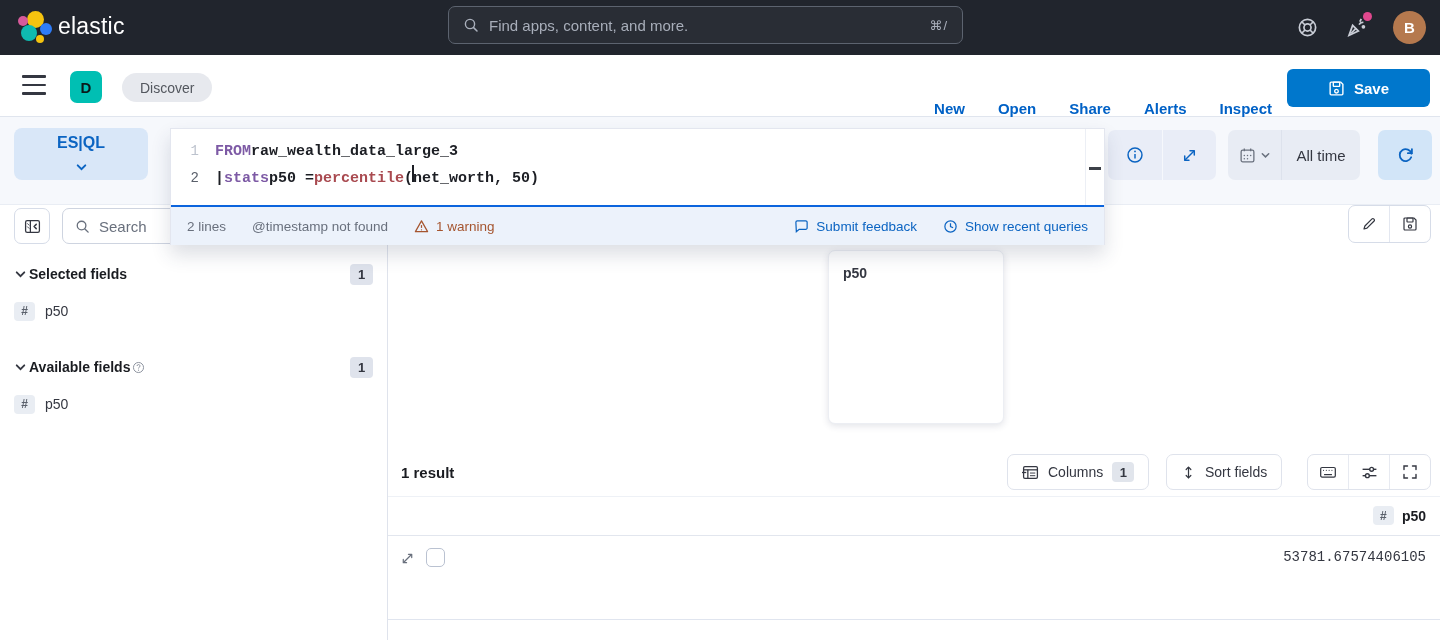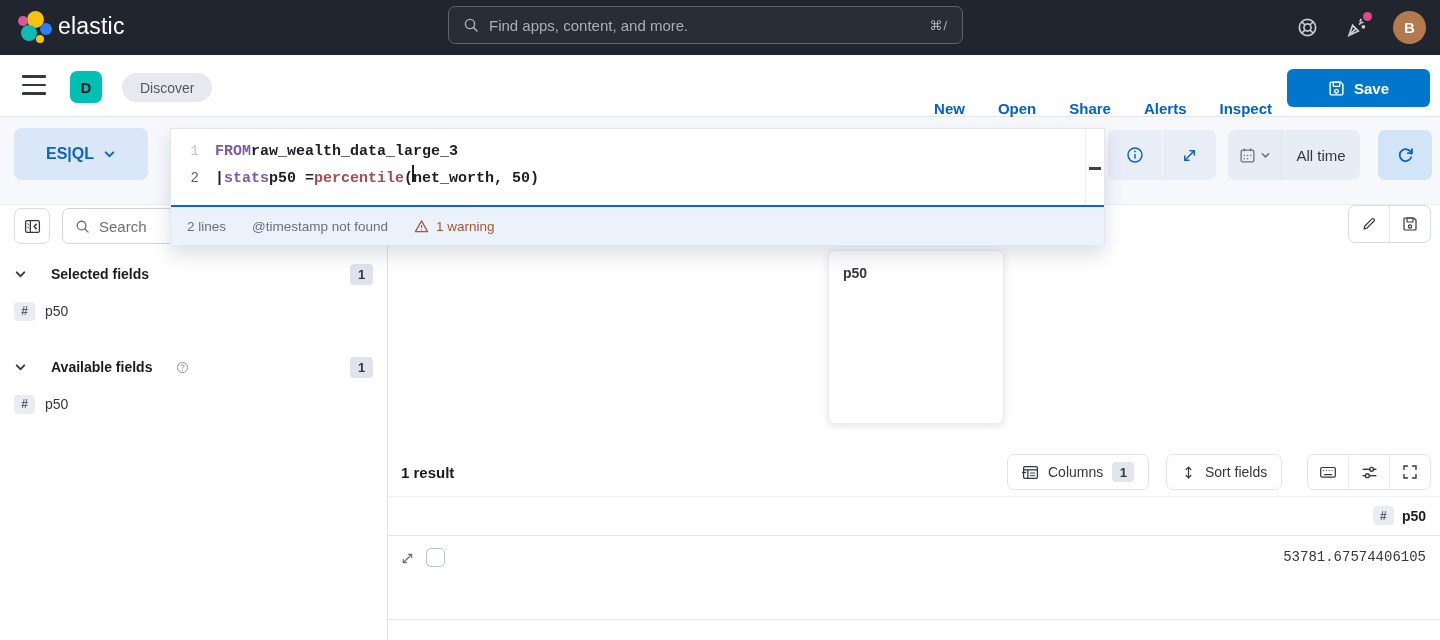--- a/index.html
+++ b/index.html
@@ -27,21 +27,21 @@
   .hamburger { position:absolute; left:22px; top:20px; width:24px; height:20px; display:flex; flex-direction:column; justify-content:space-between; background:none; border:none; cursor:pointer; }
   .hamburger span { display:block; height:2.6px; background:#343741; border-radius:1px; }
   .space-badge { position:absolute; left:70px; top:71px; width:32px; height:32px; border-radius:7px; background:#00bfb3; color:#0a1a1a; font-weight:bold; font-size:15px; display:flex; align-items:center; justify-content:center; border:none; cursor:pointer; }
   .breadcrumb { position:absolute; left:122px; top:73px; height:29px; padding:0 18px; border-radius:15px; background:#e7e9ee; color:#53575e; font-size:14px; display:flex; align-items:center; border:none; cursor:pointer; }
   .nav-links { position:absolute; right:168px; top:55px; height:62px; display:flex; align-items:flex-end; gap:33px; }
   .nav-links a { color:#0061c6; font-size:15px; font-weight:bold; text-decoration:none; cursor:pointer; }
   .save-btn { position:absolute; right:10px; top:69px; width:143px; height:38px; background:#0077cc; border:none; border-radius:6px; color:#fff; font-size:15px; font-weight:bold; display:flex; align-items:center; justify-content:center; gap:9px; cursor:pointer; }
 
   
   .query-region { position:absolute; left:0; top:117px; width:1440px; height:88px; background:#f6f8fc; border-bottom:1px solid #e9edf4; }
-  .esql-btn { position:absolute; left:14px; top:128px; width:134px; height:52px; background:#d9e7f8; border:none; border-radius:8px; color:#0b64c2; font-size:16px; font-weight:bold; display:flex; align-items:center; justify-content:center; gap:9px; cursor:pointer; }
+  .esql-btn { position:absolute; left:14px; top:128px; width:134px; height:52px; background:#d9e7f8; border:none; border-radius:8px; color:#0b64c2; font-size:16px; font-weight:bold; display:flex; align-items:center; justify-content:center; gap:9px; cursor:pointer;flex-direction:column; }
 
   .editor-panel { position:absolute; left:170px; top:128px; width:935px; background:#fff; border:1px solid #e3e6ef; border-bottom:none; box-shadow:0 10px 18px rgba(45,55,85,.16); z-index:5; }
   .code-area { position:relative; height:78px; padding-top:9px; border-bottom:2px solid #0b64dd; }
   .code-line { display:flex; height:27px; line-height:27px; font-family:"Liberation Mono","DejaVu Sans Mono",monospace; font-size:15px; font-weight:600; }
   .code-line .gut { width:44px; text-align:right; padding-right:16px; color:#bcc2cd; font-weight:normal; font-size:14px; }
   .code-line.active .gut { color:#5a606b; }
   .tok-d { color:#1c1e24; }
   .tok-kw { color:#7d5aa5; }
   .tok-fn { color:#a94a50; }
   .cursor { display:inline-block; width:2px; height:17px; background:#1c1e24; vertical-align:middle; margin:0 -1px 3px -1px; }
@@ -65,21 +65,21 @@
   .mini-group { position:absolute; left:1348px; top:205px; width:83px; height:38px; background:#fff; border:1px solid #d6dce8; border-radius:7px; display:flex; z-index:6; }
   .mini-group .cell { flex:1; display:flex; align-items:center; justify-content:center; color:#343741; background:none; border:none; cursor:pointer; }
   .mini-group .cell + .cell { border-left:1px solid #e3e7f0; }
 
   
   .sidebar { position:absolute; left:0; top:205px; width:388px; height:435px; background:#fff; border-right:1px solid #dfe3ec; }
   .collapse-btn { position:absolute; left:14px; top:3px; width:36px; height:36px; background:#fff; border:1px solid #d6dce8; border-radius:7px; display:flex; align-items:center; justify-content:center; color:#343741; cursor:pointer; }
   .side-search { position:absolute; left:62px; top:3px; width:312px; height:36px; border:1px solid #ced4e0; border-radius:7px; display:flex; align-items:center; padding:0 12px; color:#69707d; background:#fff; }
   .side-search input { flex:1; border:none; outline:none; font-size:15px; margin-left:9px; color:#343741; background:transparent; }
   .side-search input::placeholder { color:#69707d; }
-  .fsec-head { position:absolute; left:14px; right:14px; height:24px; display:flex; align-items:center; gap:24px; cursor:pointer; background:none; border:none; }
+  .fsec-head { position:absolute; left:14px; right:14px; height:24px; display:flex; align-items:center; gap:2px; cursor:pointer; background:none; border:none; }
   .fsec-head .lbl { font-size:14px; font-weight:bold; color:#1a1c21; }
   .count-badge { margin-left:auto; min-width:23px; height:21px; background:#dfe3ec; border-radius:4px; font-size:13px; font-weight:bold; color:#343741; display:flex; align-items:center; justify-content:center; padding:0 5px; }
   .field-item { position:absolute; left:14px; height:22px; display:flex; align-items:center; gap:10px; cursor:pointer; }
   .hash-badge { width:21px; height:19px; background:#e9edf3; border-radius:4px; color:#5a606b; font-size:12px; font-weight:bold; display:flex; align-items:center; justify-content:center; }
   .field-item .fname { font-size:14px; color:#343741; }
   .qmark { color:#8a909c; }
 
   
   .main { position:absolute; left:388px; top:205px; width:1052px; height:435px; background:#fff; }
   .metric-card { position:absolute; left:440px; top:45px; width:176px; height:174px; background:#fff; border:1px solid #eceef3; border-radius:7px; box-shadow:0 2px 7px rgba(50,60,90,.14); padding:14px; }
@@ -227,20 +227,39 @@
           <span>
             <svg width="15" height="15" viewBox="0 0 16 16" fill="none" stroke="currentColor" stroke-width="1.3">
                 <path d="M8,2 L14.5,13.5 H1.5 Z" stroke-linejoin="round"></path>
                 <line x1="8" y1="6.5" x2="8" y2="9.5"></line>
                 <circle cx="8" cy="11.5" r="0.7" fill="currentColor" stroke="none"></circle>
               </svg>
           </span>
           <span>1 warning</span>
         </button>
       </div>
+      <div class="ef-right">
+        <button class="ef-link">
+          <span>
+            <svg width="15" height="15" viewBox="0 0 16 16" fill="none" stroke="currentColor" stroke-width="1.3">
+                <path d="M2,3.5 a1.5,1.5 0 0 1 1.5,-1.5 h9 a1.5,1.5 0 0 1 1.5,1.5 v6 a1.5,1.5 0 0 1 -1.5,1.5 h-7 l-3,2.5 z"></path>
+              </svg>
+          </span>
+          <span>Submit feedback</span>
+        </button>
+        <button class="ef-link">
+          <span>
+            <svg width="15" height="15" viewBox="0 0 16 16" fill="none" stroke="currentColor" stroke-width="1.3">
+                <circle cx="8" cy="8" r="6"></circle>
+                <polyline points="8,4.5 8,8 10.8,9.3"></polyline>
+              </svg>
+          </span>
+          <span>Show recent queries</span>
+        </button>
+      </div>
     </div>
   </div>
 
   <div class="qr-group grp-display">
     <button class="cell">
       <span>
         <svg width="18" height="18" viewBox="0 0 16 16" fill="none" stroke="currentColor" stroke-width="1.3">
             <circle cx="8" cy="8" r="6.2"></circle>
             <line x1="8" y1="7" x2="8" y2="11"></line>
             <circle cx="8" cy="4.8" r="0.8" fill="currentColor" stroke="none"></circle>

